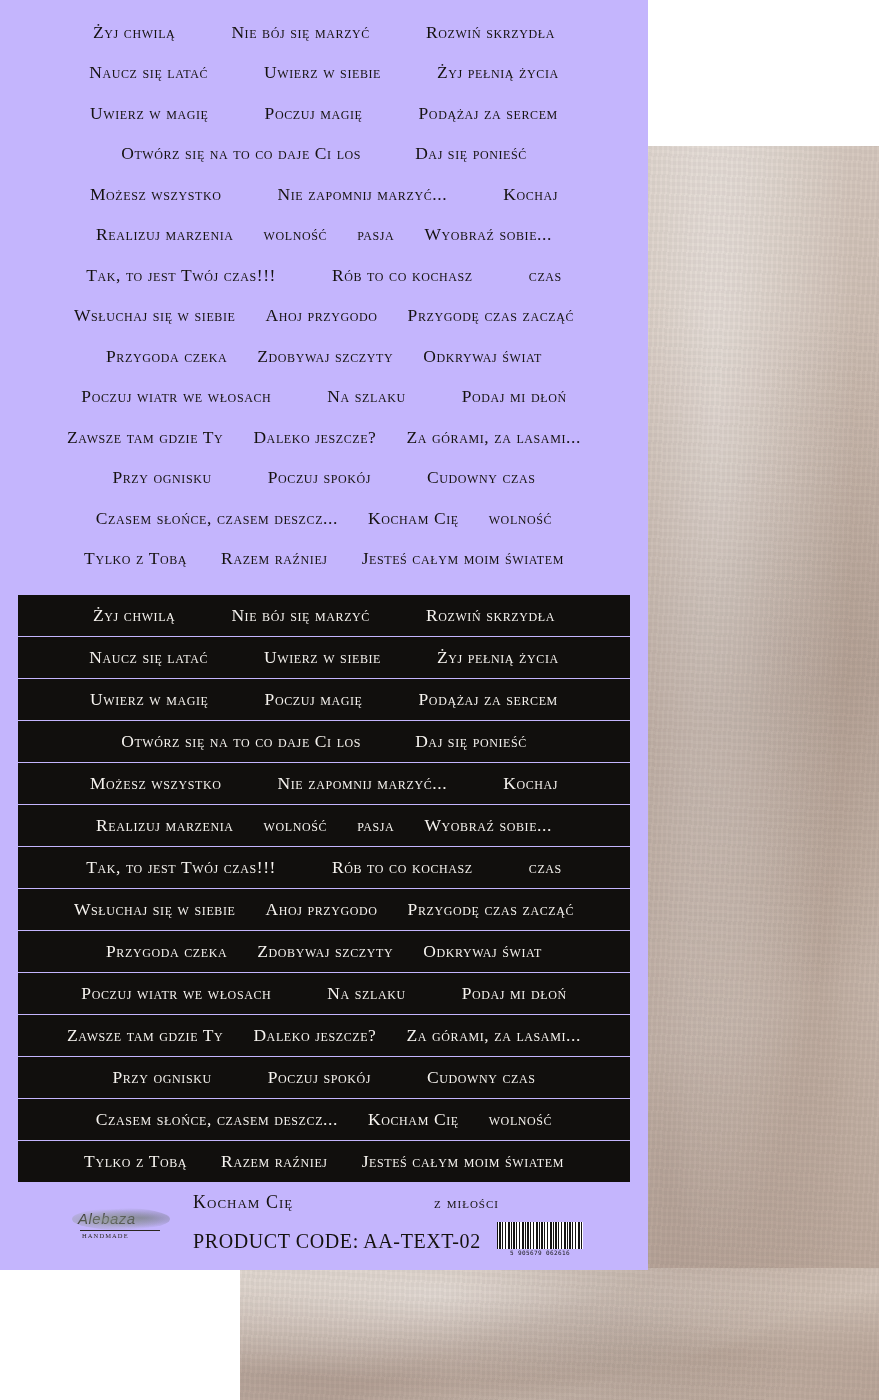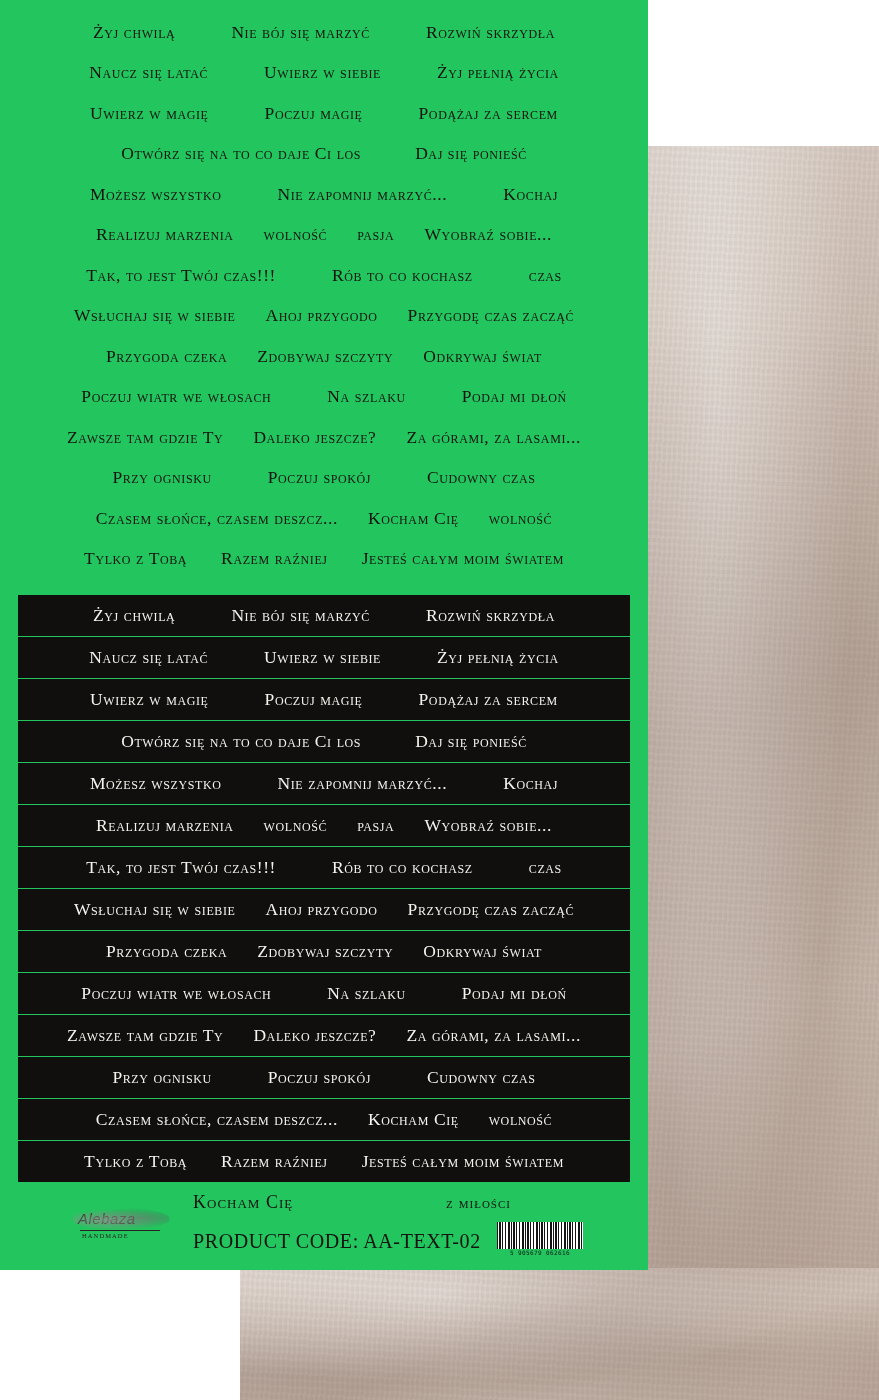--- a/index.html
+++ b/index.html
@@ -48,21 +48,21 @@
     height: 132px;
   }
 
   
   #sheet {
     position: absolute;
     left: 0;
     top: 0;
     width: 648px;
     height: 1270px;
-    background: #22c55e;
+    background: #c4b5fd;
   }
 
   
   .rows {
     position: absolute;
     left: 0;
     width: 648px;
   }
   #rows-light { top: 12px; }
 
@@ -163,21 +163,21 @@
     color: #15120f;
     white-space: nowrap;
   }
   #kocham-cie {
     left: 193px;
     top: 10px;
     font-size: 18px;
     letter-spacing: 1px;
   }
   #z-milosci {
-    left: 446px;
+    left: 434px;
     top: 12px;
     font-size: 16px;
     letter-spacing: 1px;
   }
   #product-code {
     left: 193px;
     top: 48px;
     font-size: 20px;
     letter-spacing: 0.6px;
   }

